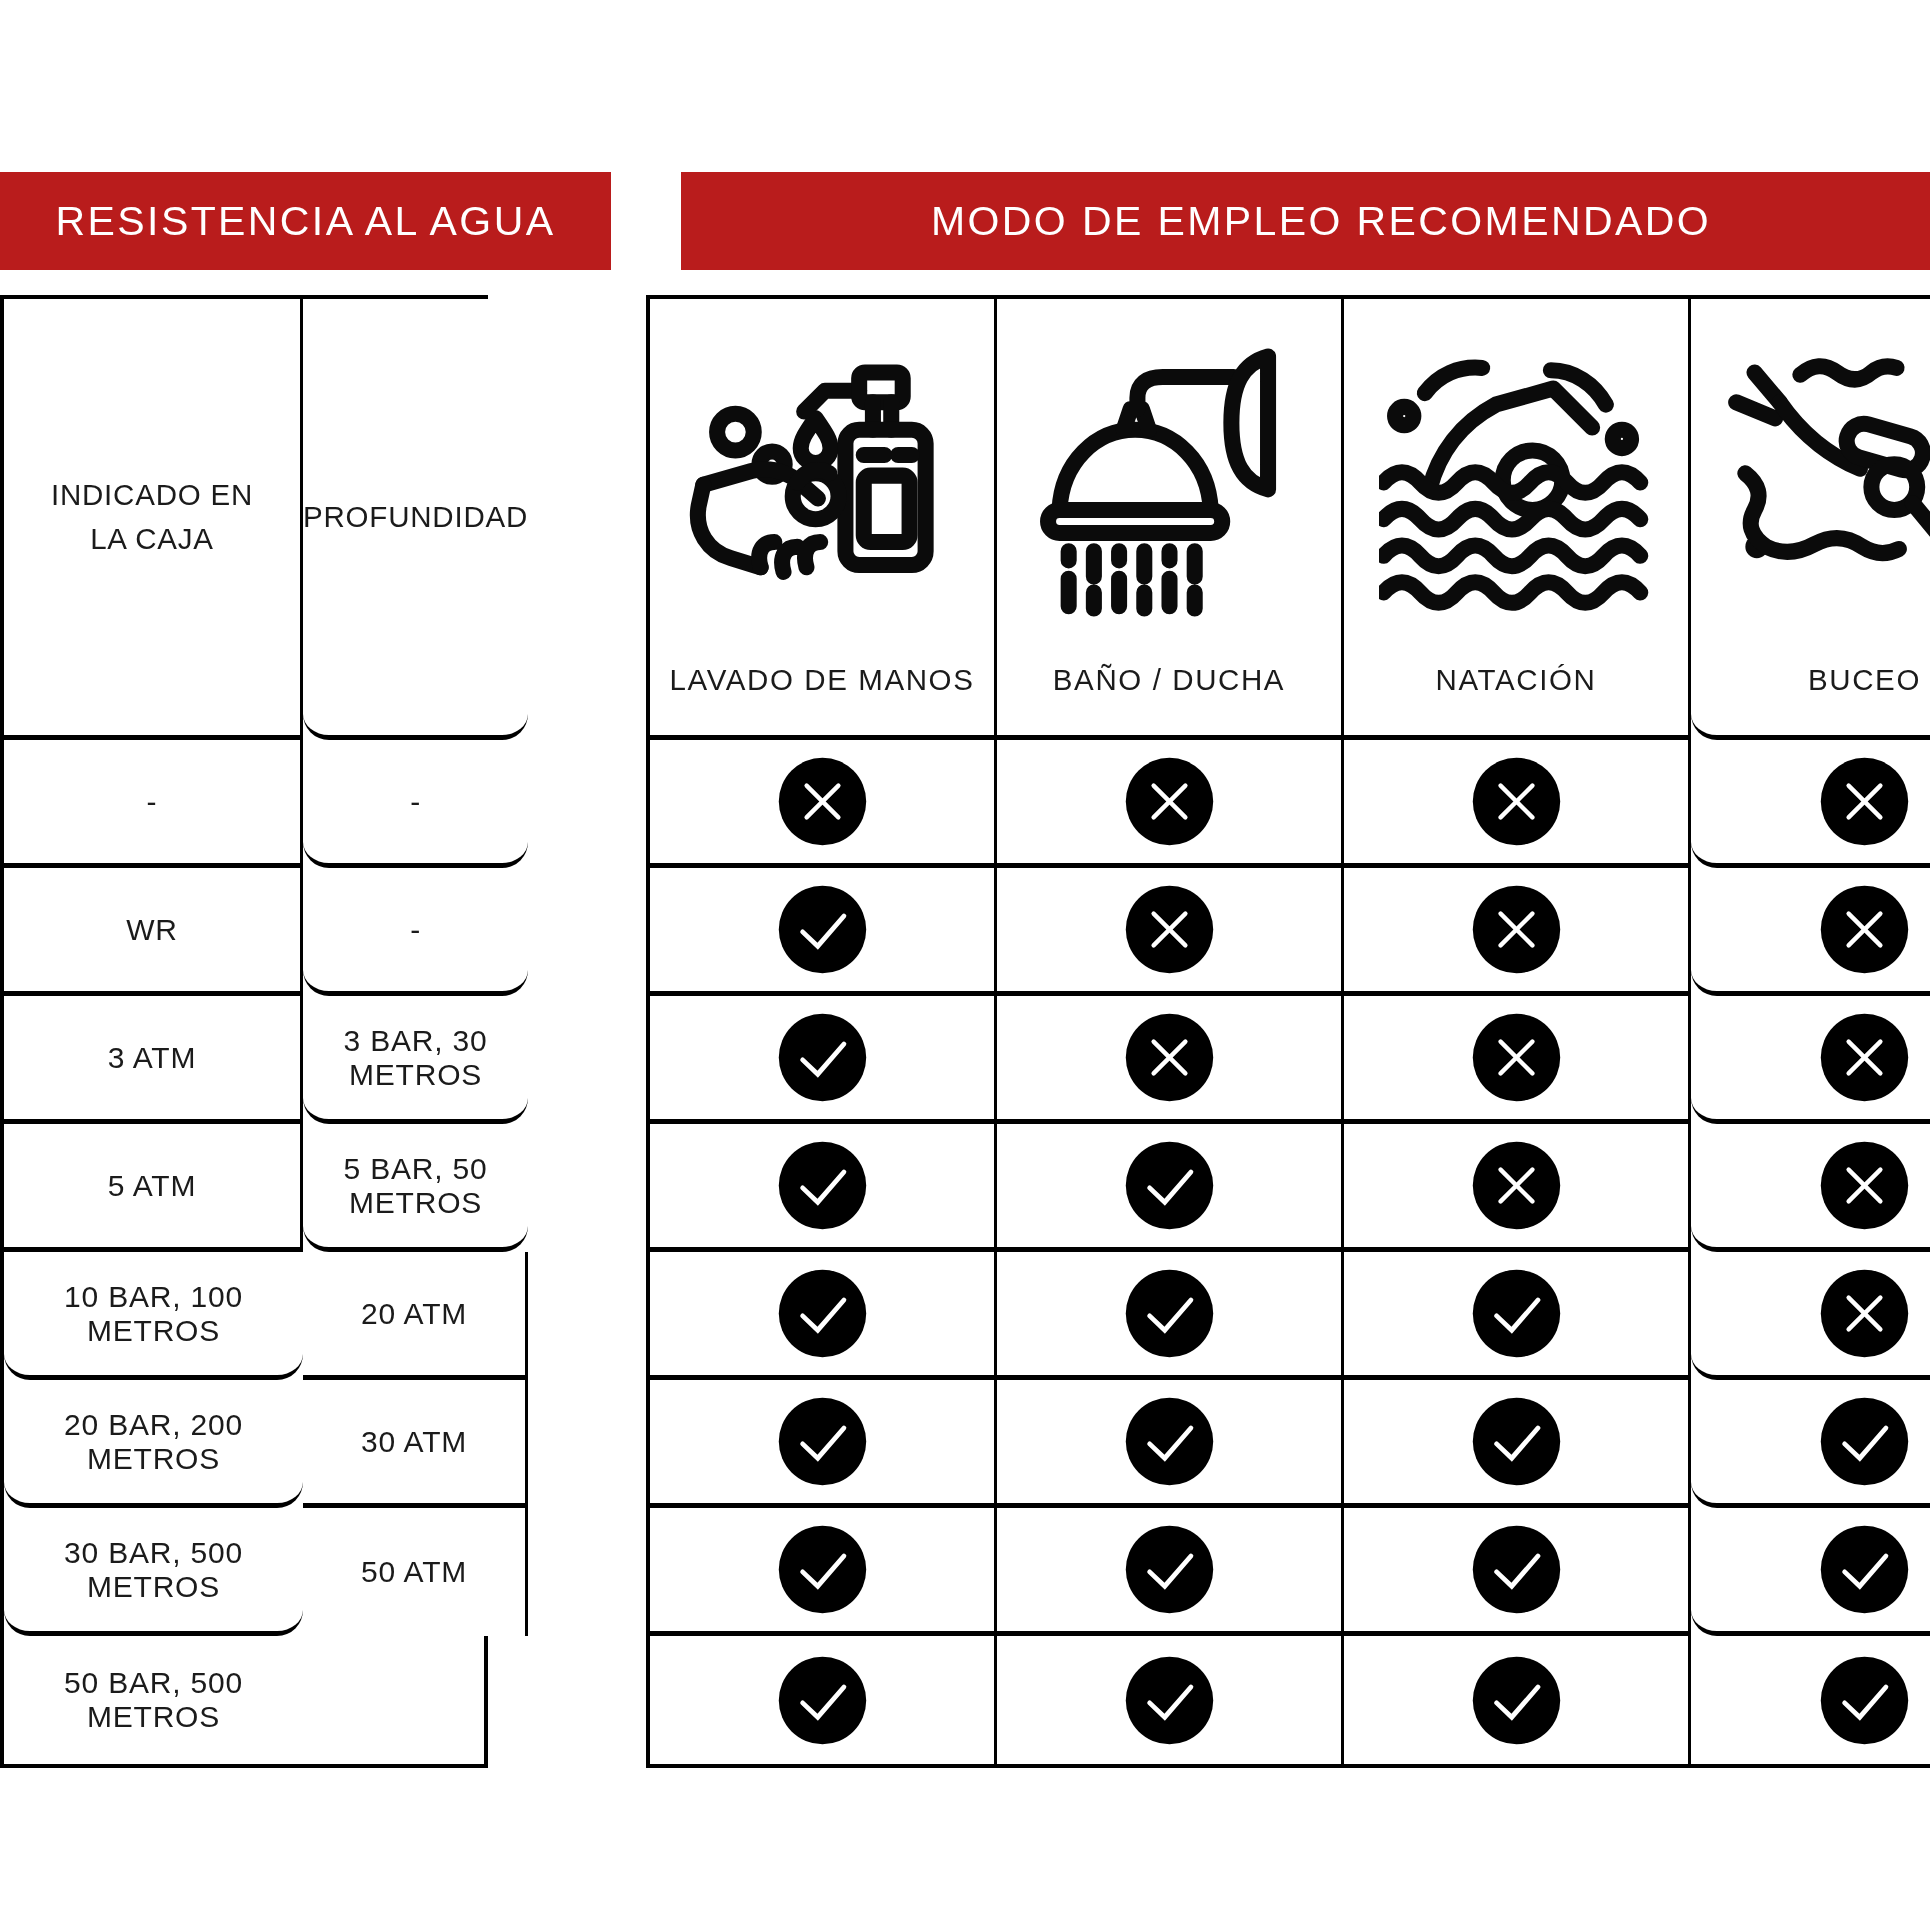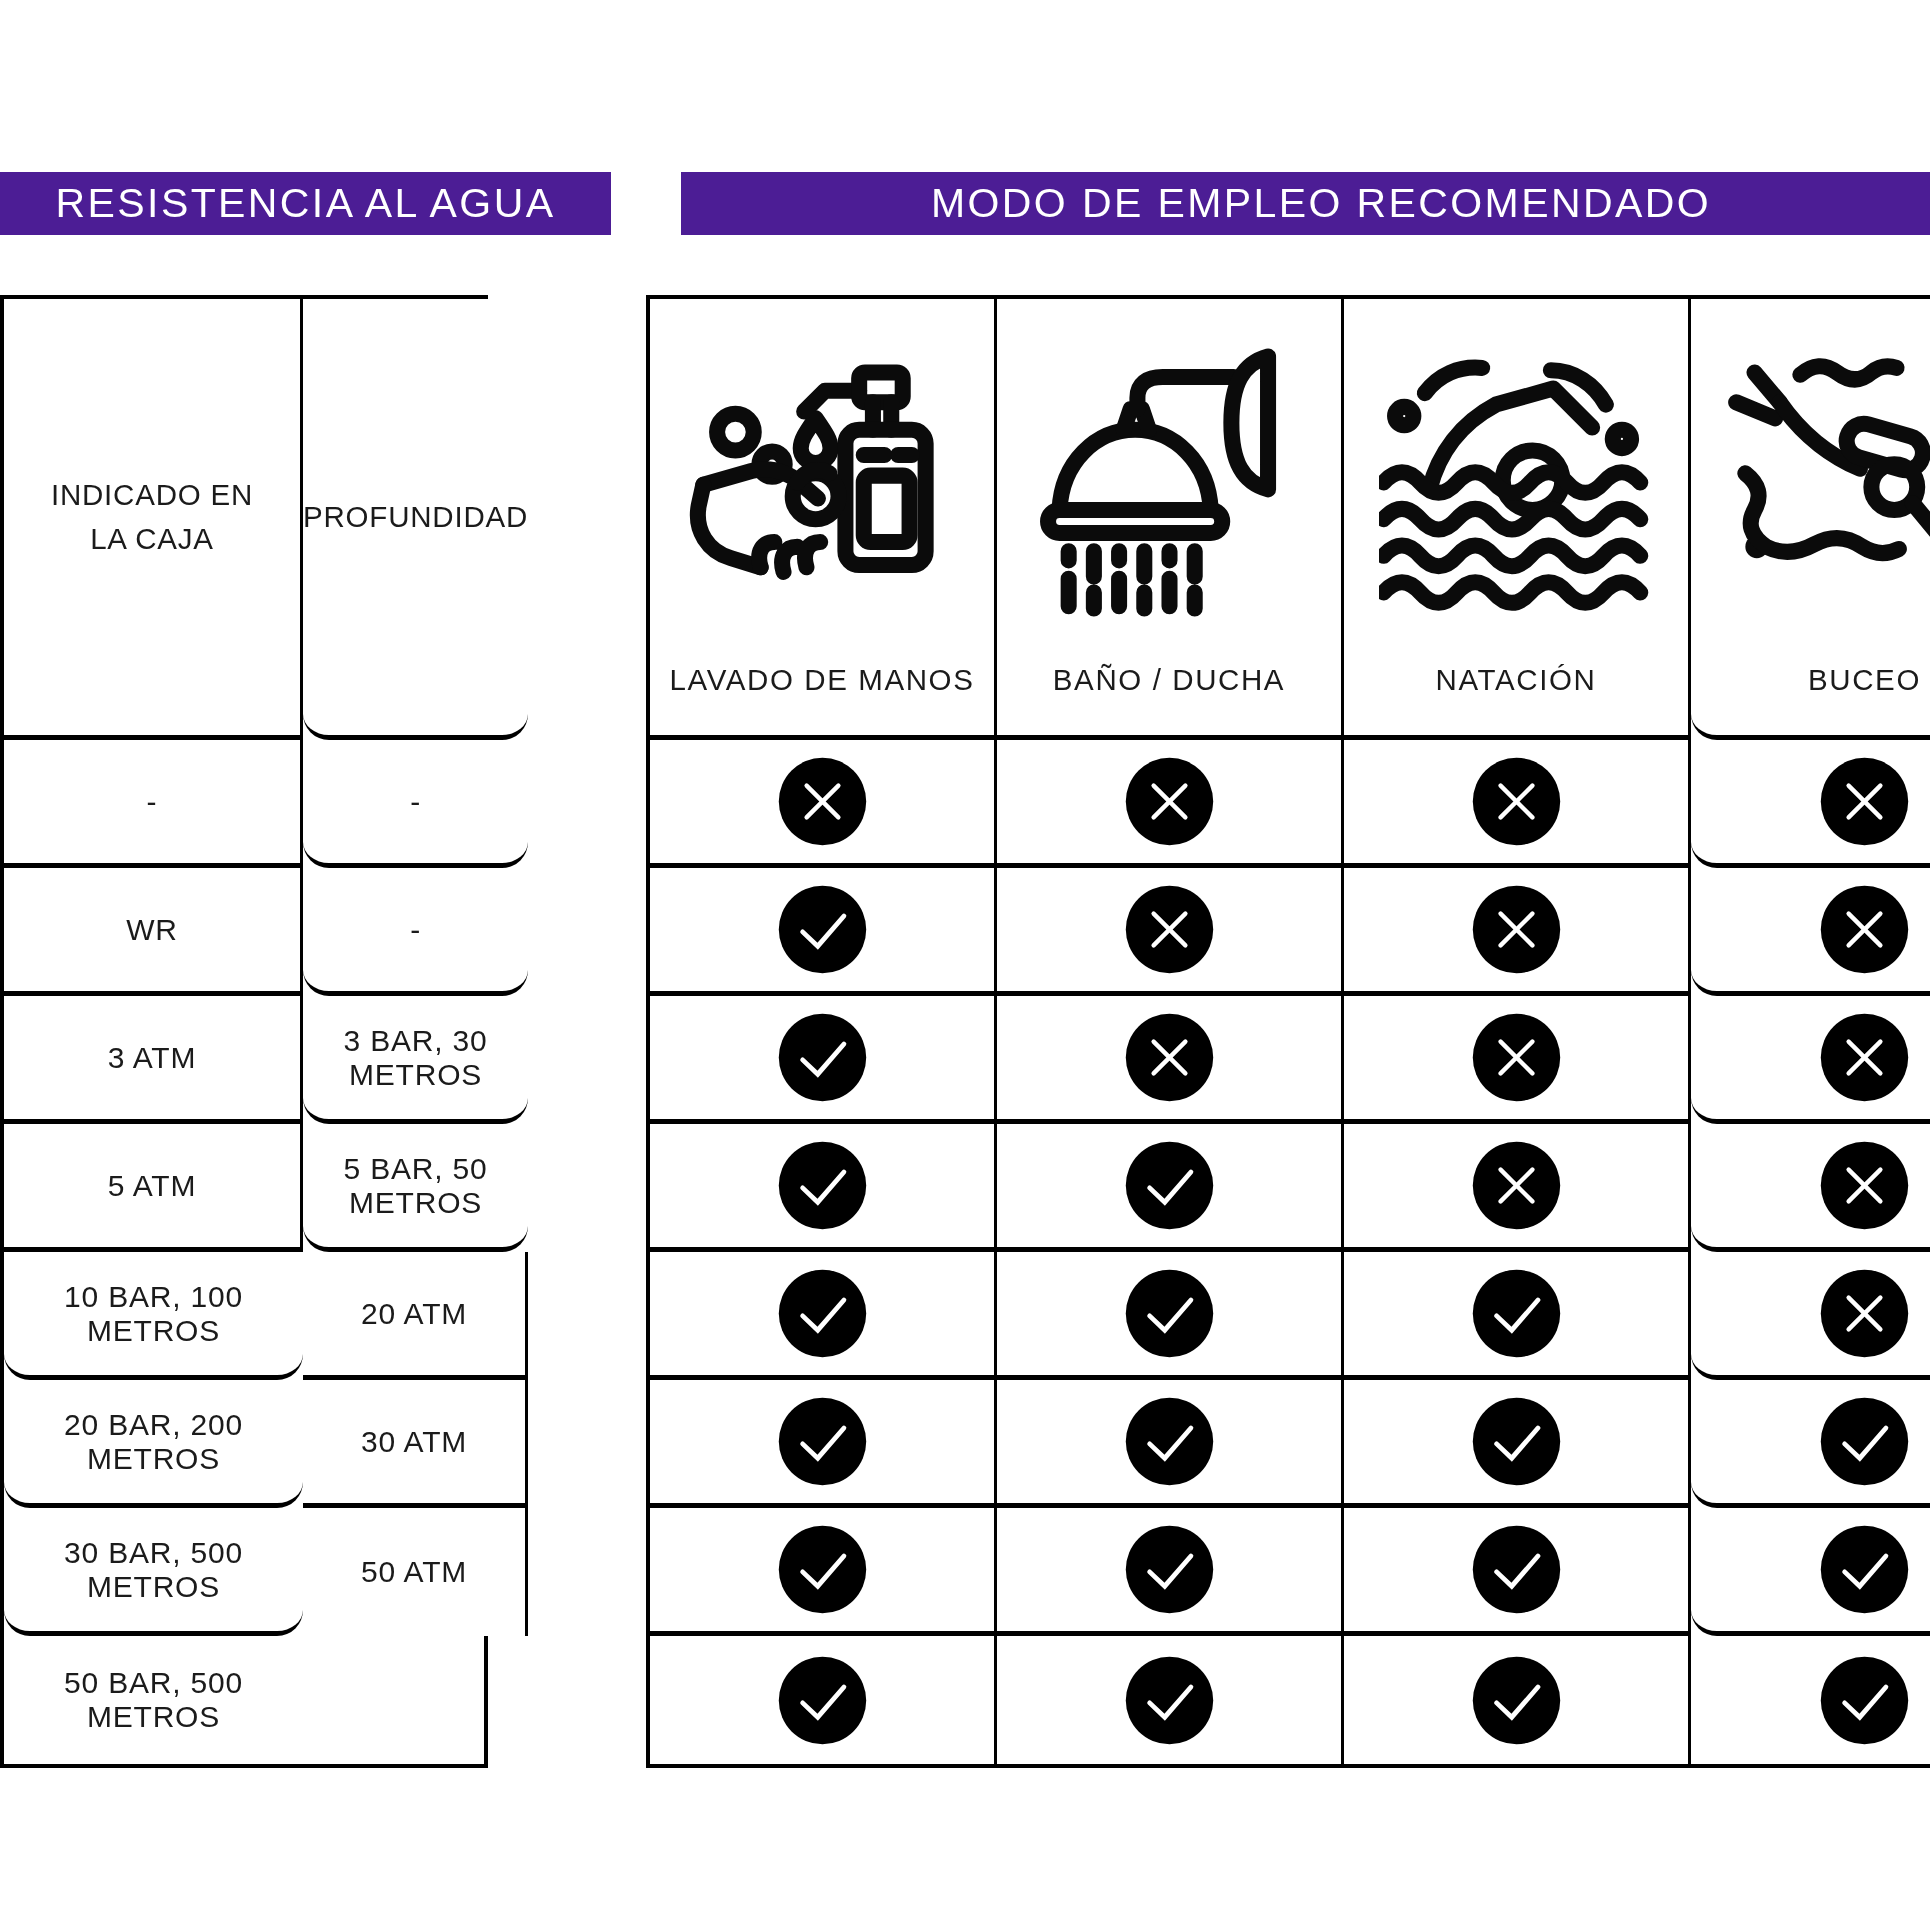--- a/index.html
+++ b/index.html
@@ -1,21 +1,21 @@
 <!DOCTYPE html>
 <html style="font-size:12.8px"><head>
 <meta charset="utf-8">
 <style>
   html,body{margin:0;padding:0;background:#ffffff;}
   body{
     width:1931px;height:1931px;position:relative;overflow:hidden;
     font-family:"Liberation Sans",sans-serif;color:#1b1b1b;
   }
   .header-bar{
-    position:absolute;top:172px;height:63px;background:#4c1d95;
+    position:absolute;top:172px;height:98px;background:#b91c1c;
     display:flex;align-items:center;justify-content:center;
   }
   .header-bar span{
     color:#ffffff;font-size:41px;letter-spacing:2.4px;font-weight:400;white-space:nowrap;
   }
   #left-bar{left:0;width:611px;}
   #right-bar{left:646px;width:1280px;margin-left:35px;}
 
   .tbl{
     position:absolute;top:295px;background:#ffffff;

